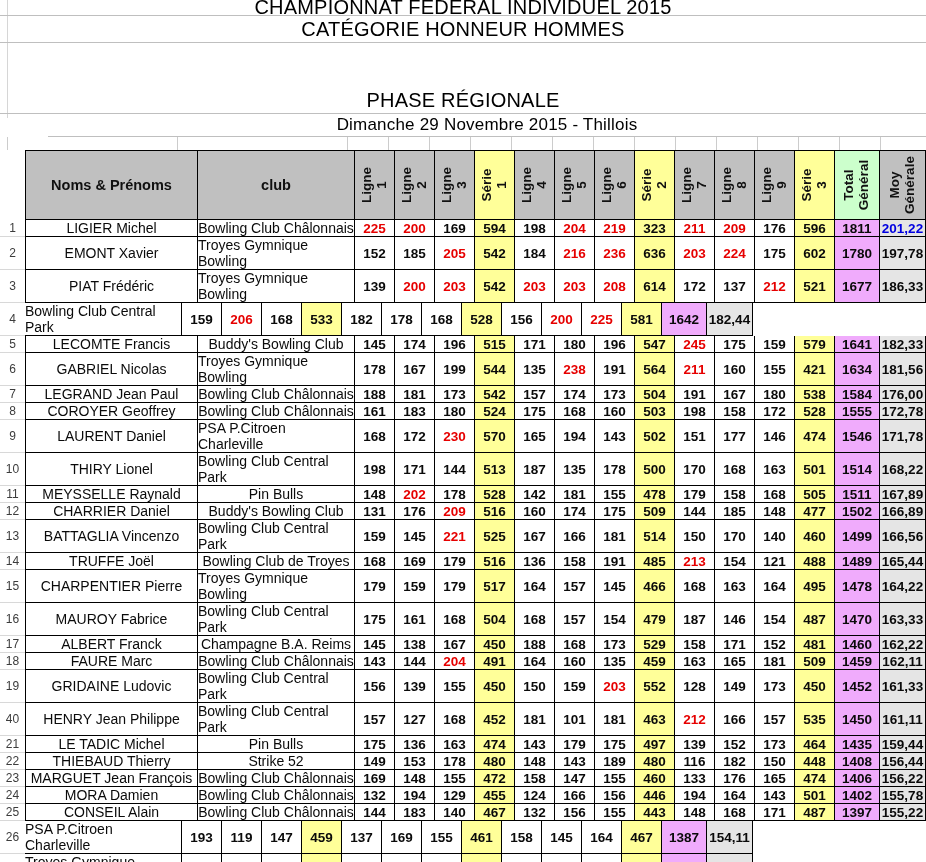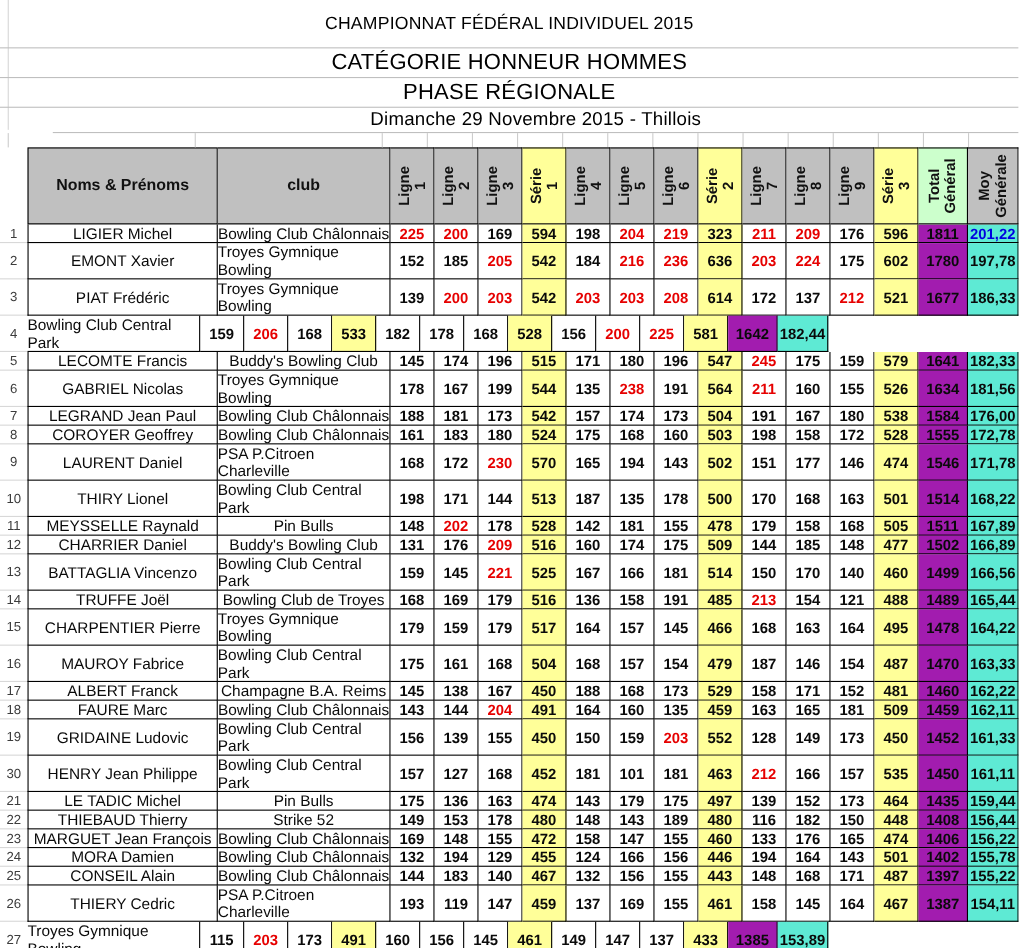--- a/index.html
+++ b/index.html
@@ -10,23 +10,23 @@
     position: relative;
     overflow: hidden;
   }
   
   .titles { position: relative; }
   .trow {
     display: flex; align-items: center; justify-content: center;
     border-bottom: 1px solid #bfbfbf;
     color: #000; letter-spacing: 0.2px;
   }
-  .t1 { height: 44px; font-size: 16px; }
+  .t1 { height: 16px; font-size: 20px; }
   .t2 { height: 27px; font-size: 20px; }
-  .t3 { height: 27px; font-size: 20px; }
+  .t3 { height: 27px; font-size: 20px; margin-top: 44px; }
   .t4 { height: 23px; font-size: 17px; margin-left: 48px; }
   .vline { position: absolute; left: 7px; top: 0; width: 1px; height: 118px; background: #d6d6d6; }
   
   .gap { height: 13px; position: relative; }
   .tick { position: absolute; top: 0; width: 1px; height: 100%; background: #cccccc; }
   
   .hrow { display: flex; height: 70px; }
   .tbody { display: flex; flex-direction: column; height: 674px; }
   .row { display: flex; flex: 1; }
   .gut {
@@ -38,22 +38,22 @@
     border-right: 1px solid #000; border-bottom: 1px solid #000;
     display: flex; align-items: center; justify-content: center;
     overflow: hidden; color: #0a0a0a;
   }
   .name { width: 173px; border-left: 1px solid #000; }
   .club { width: 157px; }
   .name, .club { font-size: 14px; }
   .num, .serie, .total, .moy { font-weight: bold; font-size: 13.5px; }
   .num   { width: 40px; }
   .serie { width: 40px; background: #FFFF99; }
-  .total { width: 45px; background: #a21caf; }
-  .moy   { width: 46px; background: #5eead4; }
+  .total { width: 45px; background: #f0abfc; }
+  .moy   { width: 46px; background: #e5e5e5; }
   .red  { color: #e60000; }
   .blue { color: #0000e0; }
   
   .hrow .cell { border-top: 1px solid #000; }
   .hg  { background: #C0C0C0; }
   .hy  { background: #FFFF99; }
   .hgr { background: #CCFFCC; }
   .hh  { font-weight: bold; font-size: 14.5px; color: #111; }
   .vh  { position: relative; }
   .vh span {
@@ -251,21 +251,21 @@
         <div class="cell num">167</div>
         <div class="cell num">199</div>
         <div class="cell serie">544</div>
         <div class="cell num">135</div>
         <div class="cell num red">238</div>
         <div class="cell num">191</div>
         <div class="cell serie">564</div>
         <div class="cell num red">211</div>
         <div class="cell num">160</div>
         <div class="cell num">155</div>
-        <div class="cell serie">526</div>
+        <div class="cell serie">421</div>
         <div class="cell total">1634</div>
         <div class="cell moy">181,56</div>
       </div>
       <div class="row">
         <div class="gut">7</div>
         <div class="cell name">LEGRAND Jean Paul</div>
         <div class="cell club">Bowling Club Châlonnais</div>
         <div class="cell num">188</div>
         <div class="cell num">181</div>
         <div class="cell num">173</div>
@@ -503,21 +503,21 @@
         <div class="cell num red">203</div>
         <div class="cell serie">552</div>
         <div class="cell num">128</div>
         <div class="cell num">149</div>
         <div class="cell num">173</div>
         <div class="cell serie">450</div>
         <div class="cell total">1452</div>
         <div class="cell moy">161,33</div>
       </div>
       <div class="row">
-        <div class="gut">30</div>
+        <div class="gut">40</div>
         <div class="cell name">HENRY Jean Philippe</div>
         <div class="cell club">Bowling Club Central Park</div>
         <div class="cell num">157</div>
         <div class="cell num">127</div>
         <div class="cell num">168</div>
         <div class="cell serie">452</div>
         <div class="cell num">181</div>
         <div class="cell num">101</div>
         <div class="cell num">181</div>
         <div class="cell serie">463</div>
@@ -618,21 +618,20 @@
         <div class="cell serie">443</div>
         <div class="cell num">148</div>
         <div class="cell num">168</div>
         <div class="cell num">171</div>
         <div class="cell serie">487</div>
         <div class="cell total">1397</div>
         <div class="cell moy">155,22</div>
       </div>
       <div class="row">
         <div class="gut">26</div>
-        <div class="cell name">THIERY Cedric</div>
         <div class="cell club">PSA P.Citroen Charleville</div>
         <div class="cell num">193</div>
         <div class="cell num">119</div>
         <div class="cell num">147</div>
         <div class="cell serie">459</div>
         <div class="cell num">137</div>
         <div class="cell num">169</div>
         <div class="cell num">155</div>
         <div class="cell serie">461</div>
         <div class="cell num">158</div>

